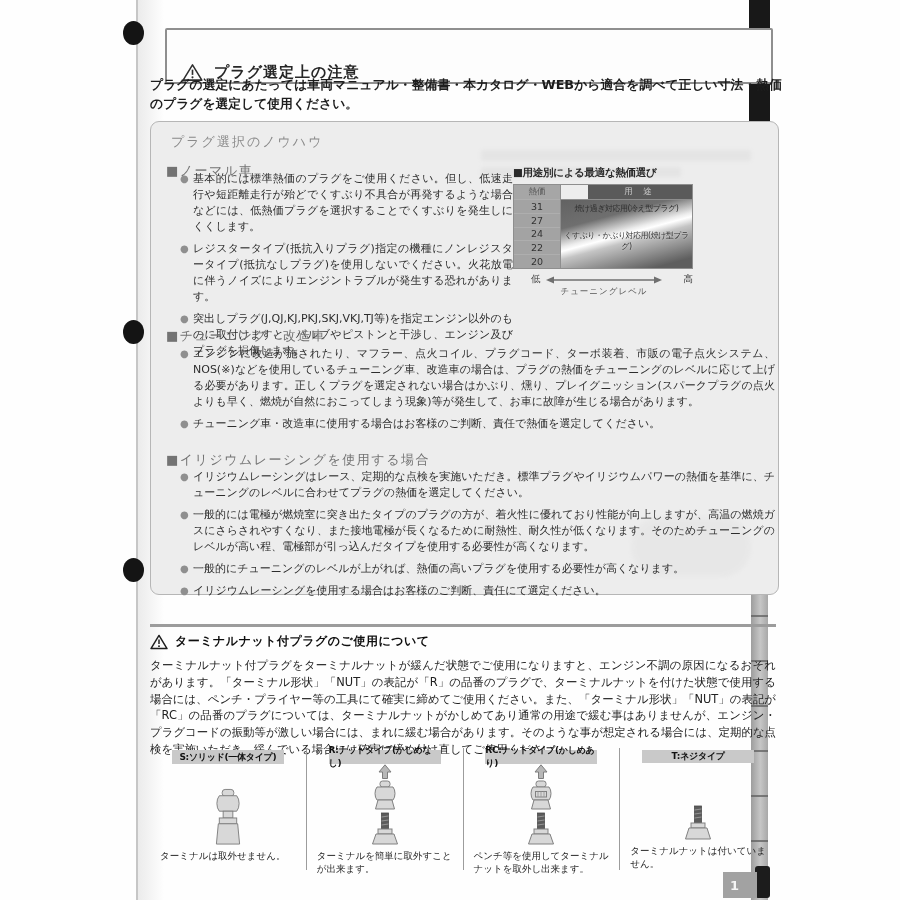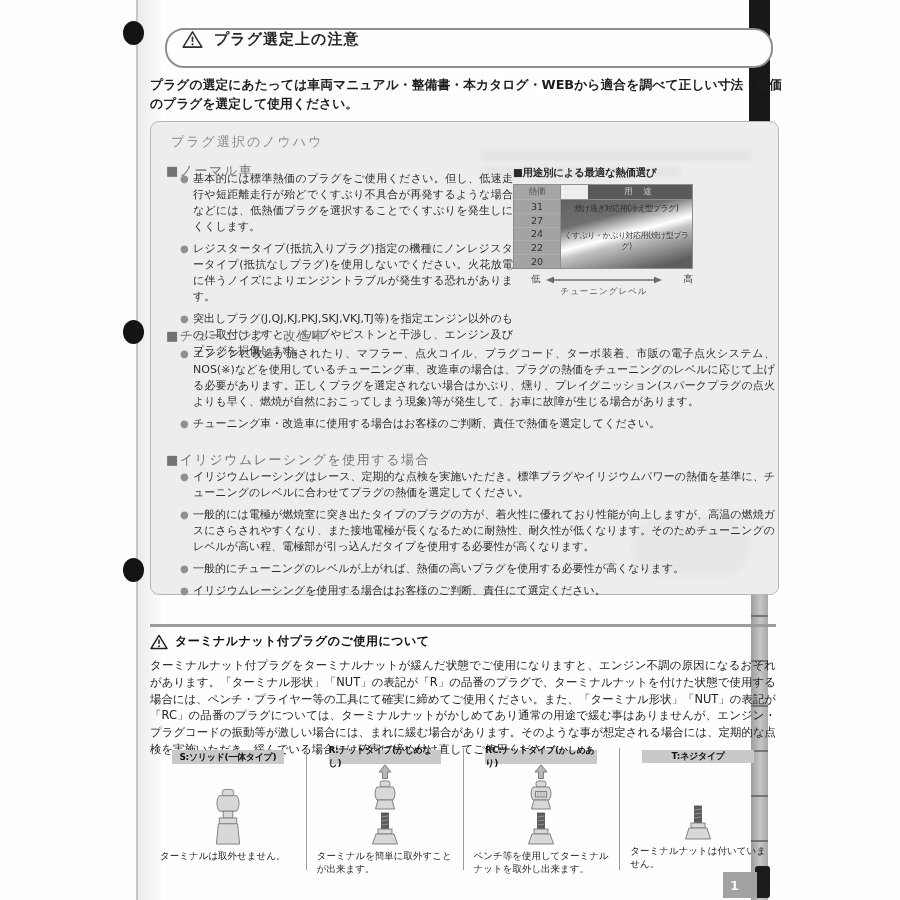--- a/index.html
+++ b/index.html
@@ -20,23 +20,23 @@
     border-bottom-left-radius:2px;border-bottom-right-radius:4px;}
   .rstrip{position:absolute;left:751px;top:122px;width:17px;height:778px;
     background:
       repeating-linear-gradient(to bottom,rgba(0,0,0,0) 0 43px,rgba(95,95,95,.75) 43px 45px),
       linear-gradient(to right,#9d9d9d,#c6c6c6 55%,#a8a8a8);}
   .rstrip-black-bottom{position:absolute;left:755px;top:866px;width:15px;height:32px;background:#1c1c1c;border-radius:3px;}
   .page-tab{position:absolute;left:723px;top:872px;width:34px;height:26px;background:#a2a2a2;
     color:#f5f5f5;font-size:13px;font-weight:bold;display:flex;align-items:center;padding-left:7px;box-sizing:border-box;}
 
   
-  .warn-box{position:absolute;left:165px;top:28px;width:608px;height:40px;box-sizing:border-box;
-    border:2px solid #8f8f8f;border-radius:19px;background:#fdfdfd;
-    display:flex;align-items:flex-start;gap:11px;padding-left:15px;}
+  .warn-box{position:absolute;left:165px;top:28px;width:608px;height:56px;box-sizing:border-box;
+    border:2px solid #8f8f8f;border-radius:2px;background:#fdfdfd;
+    display:flex;align-items:flex-end;gap:11px;padding-left:15px;}
   .warn-title{font-size:15px;font-weight:bold;color:#262626;letter-spacing:1px;}
   .intro{position:absolute;left:150px;top:76px;width:632px;font-size:12.8px;font-weight:bold;
     color:#1d1d1d;line-height:18.5px;text-align:justify;}
 
   
   .panel{position:absolute;left:150px;top:121px;width:629px;height:474px;box-sizing:border-box;
     background:#ededed;border:1px solid #b6b6b6;border-radius:9px;}
   .ghost{position:absolute;background:#9a9a9a;opacity:.10;filter:blur(2px);border-radius:2px;}
   .g1{left:330px;top:28px;width:270px;height:11px;}
   .g2{left:330px;top:45px;width:200px;height:10px;}

